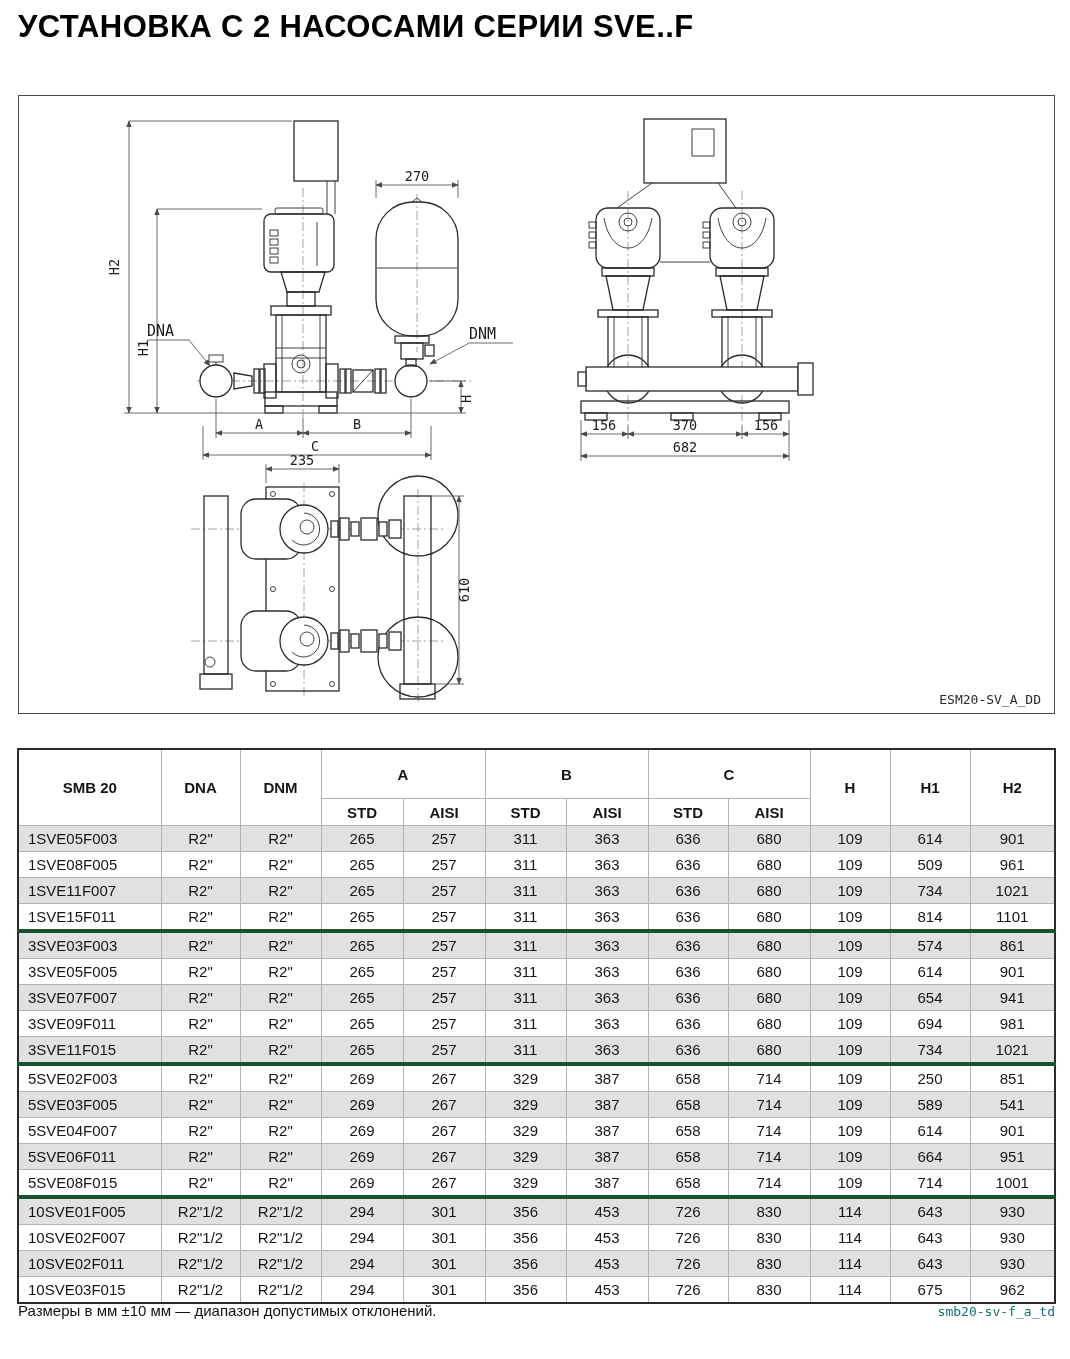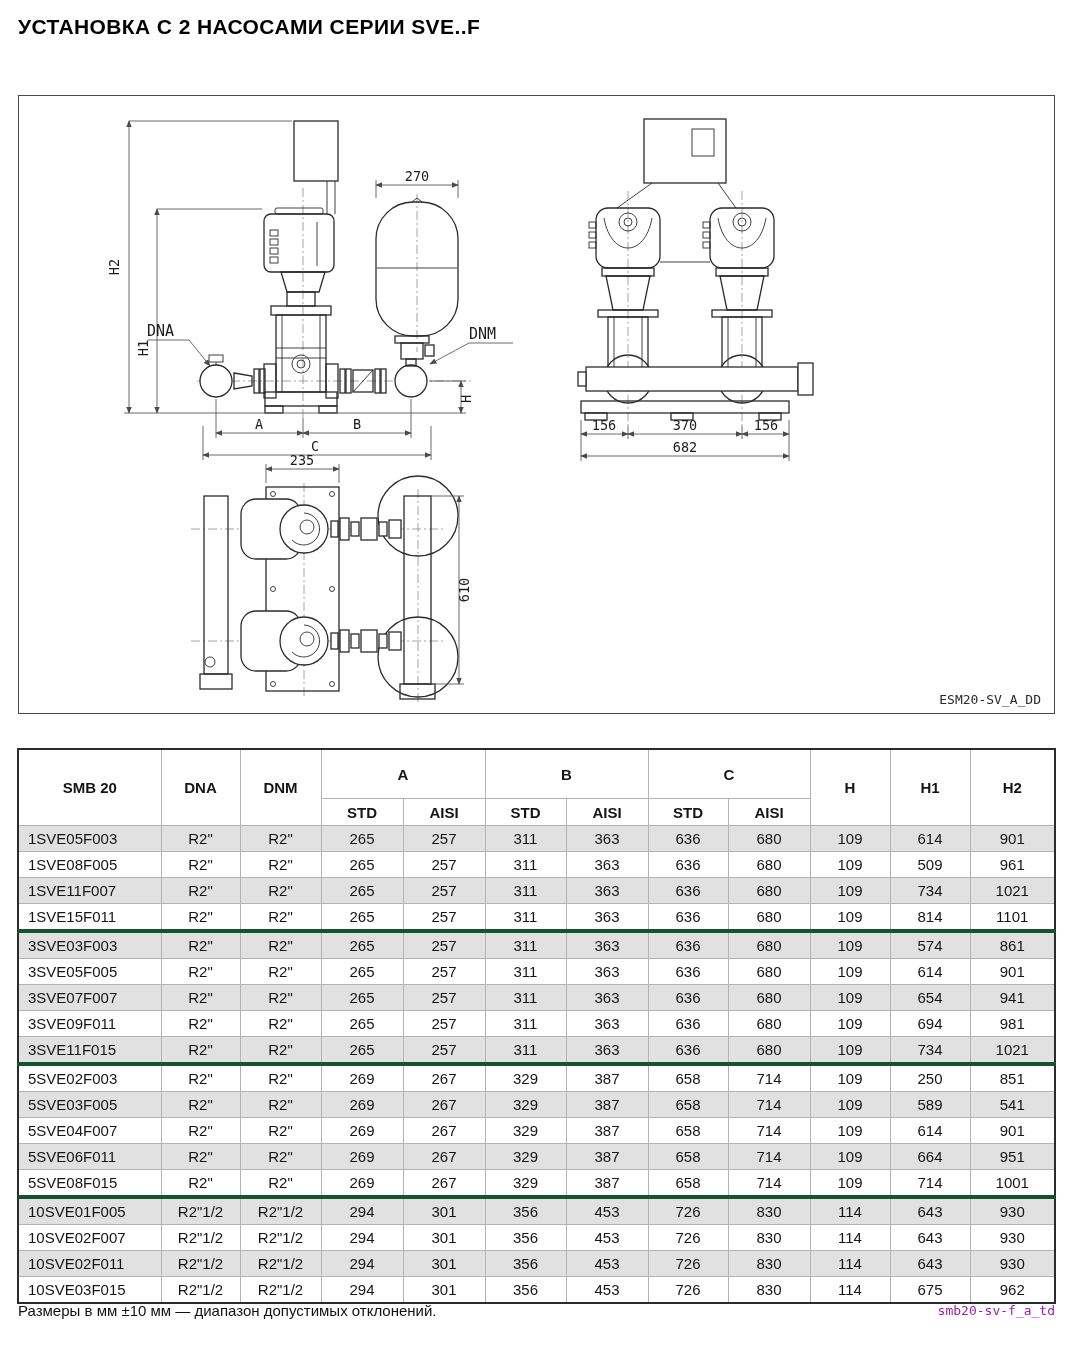--- a/index.html
+++ b/index.html
@@ -1,18 +1,18 @@
 <!DOCTYPE html>
 <html><head>
 <meta charset="utf-8">
 <style>
   html,body{margin:0;padding:0;background:#fff;}
   .page{position:relative;width:1070px;height:1359px;background:#fff;
         font-family:"Liberation Sans",sans-serif;color:#111;overflow:hidden;}
-  .title{position:absolute;left:18px;top:10px;font-size:21px;font-weight:bold;
+  .title{position:absolute;left:18px;top:10px;font-size:31px;font-weight:bold;
          line-height:33px;letter-spacing:.4px;color:#000;}
   .drawing-box{position:absolute;left:18px;top:95px;width:1035px;height:617px;
                border:1px solid #4a4a4a;background:#fff;}
   .drawing-box svg{display:block;}
   svg .obj{stroke:#2b2b2b;stroke-width:1.3;fill:none;}
   svg .objw{stroke:#2b2b2b;stroke-width:1.3;fill:#fff;}
   svg .det{stroke:#2b2b2b;stroke-width:.9;fill:none;}
   svg .dim{stroke:#5a5a5a;stroke-width:.9;fill:none;}
   svg .cl{stroke:#8a8a8a;stroke-width:.8;fill:none;stroke-dasharray:9 3 2 3;}
   svg .dimtxt{font:13.5px "DejaVu Sans Mono",monospace;fill:#1c1c1c;}
@@ -24,23 +24,23 @@
   .dim-table th,.dim-table td{border:1px solid #b3b3b3;text-align:center;
              padding:0;color:#151515;white-space:nowrap;overflow:hidden;}
   .dim-table thead th{font-weight:bold;font-size:15px;background:#fff;vertical-align:middle;}
   .dim-table thead tr.hrow1 th{height:48px;}
   .dim-table thead tr.hrow2 th{height:26px;}
   .dim-table tbody td{height:25px;line-height:25px;}
   .dim-table td.model{text-align:left;padding-left:9px;}
   .dim-table tr.shade td{background:#e1e1e1;}
   .dim-table tr.group-start td{border-top:4px solid #14532d;margin-top:28px;}
   .footer{position:absolute;left:18px;top:1302px;width:1037px;
-          display:flex;justify-content:space-between;align-items:center;}
+          display:flex;justify-content:space-between;align-items:flex-end;}
   .footer .note{font-size:15px;color:#111;}
-  .footer .code{font-size:13px;color:#a21caf;font-family:"DejaVu Sans Mono",monospace;}
+  .footer .code{font-size:13px;color:#0f766e;font-family:"DejaVu Sans Mono",monospace;}
 </style>
 </head>
 <body>
 
 <div class="page">
 
   <div class="title">
     <div>УСТАНОВКА С 2 НАСОСАМИ СЕРИИ SVE..F</div>
   </div>
 

